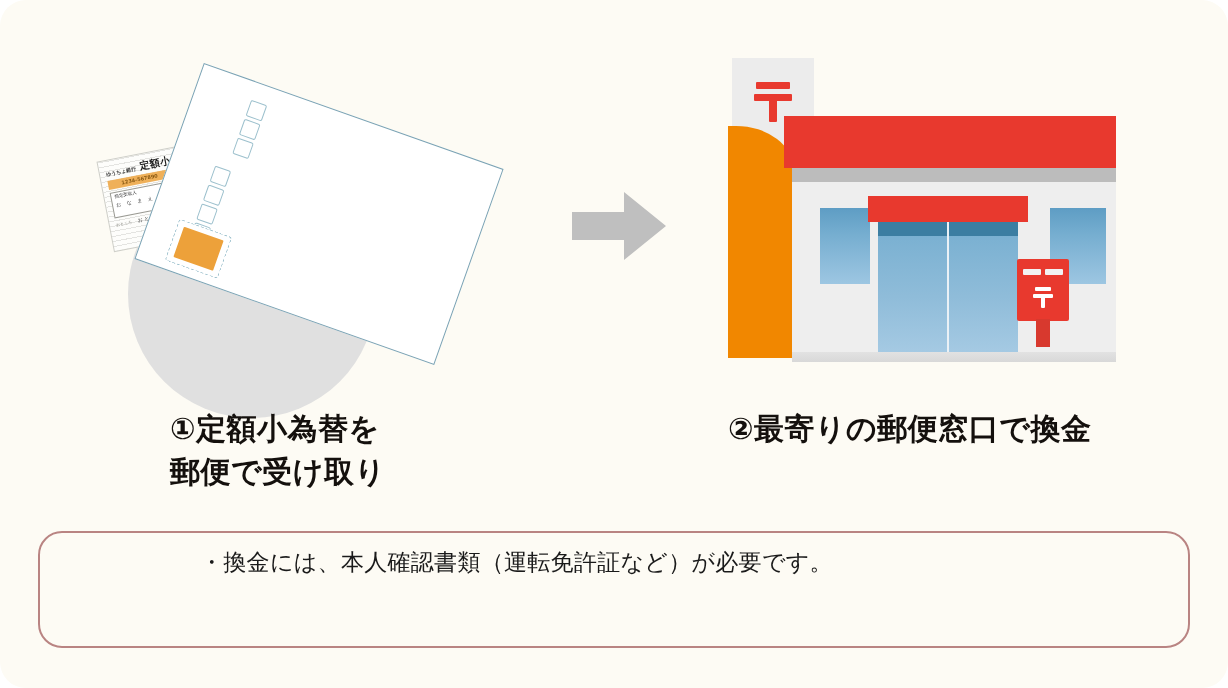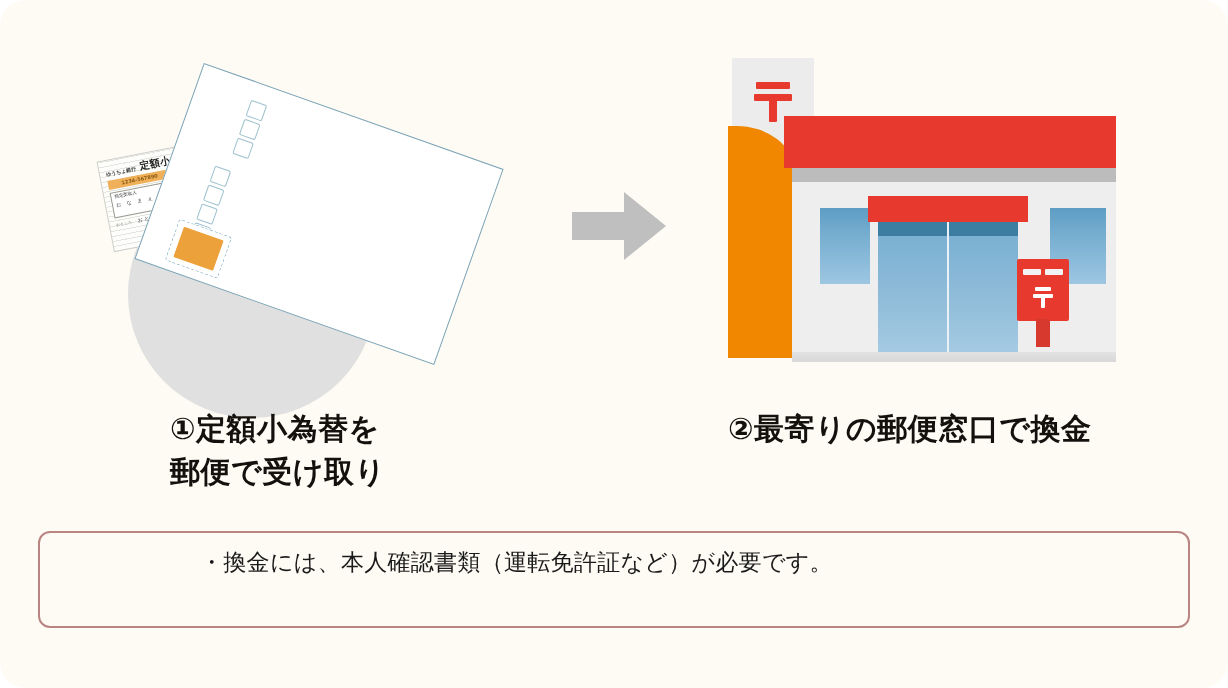--- a/index.html
+++ b/index.html
@@ -363,23 +363,23 @@
   }
   .caption.c1 { left: 170px; top: 408px; }
   .caption.c2 { left: 728px; top: 408px; }
 
   
   .note-box {
     position: absolute;
     left: 38px;
     top: 531px;
     width: 1152px;
-    height: 97px;
+    height: 117px;
     border: 2px solid #b98482;
-    border-radius: 12px;
+    border-radius: 24px;
     box-sizing: border-box;
     background: transparent;
   }
   .note-list {
     position: absolute;
     left: 160px;
     top: 18px;
   }
   .note-item {
     font-family: "DejaVu Sans", "Liberation Sans", sans-serif;

